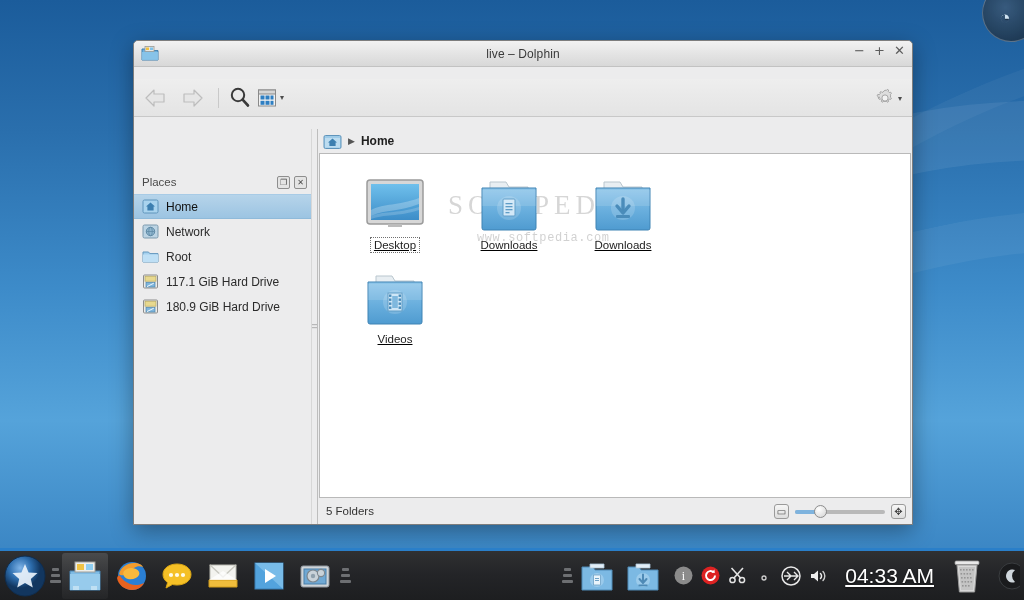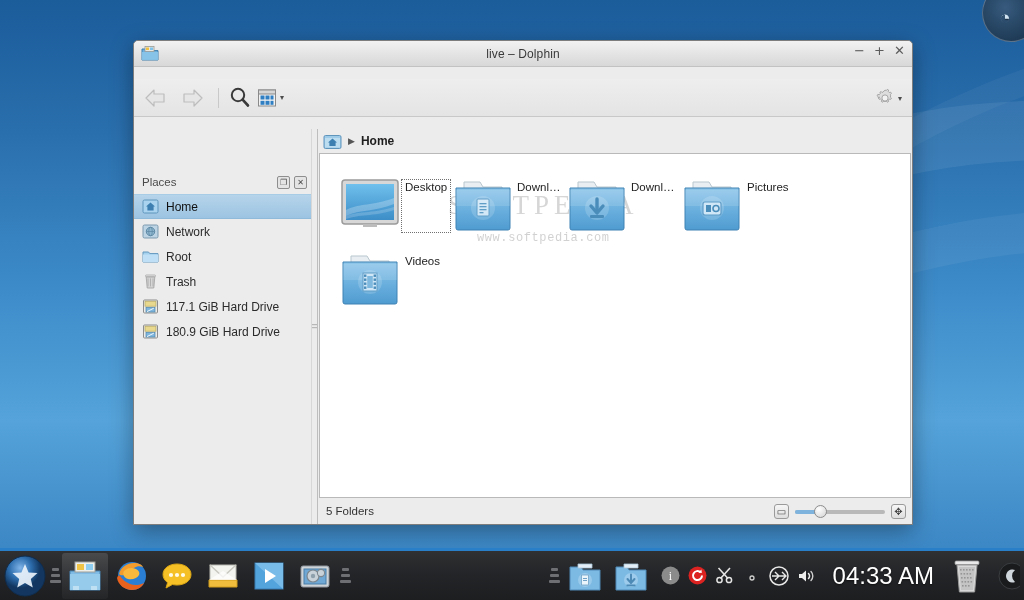--- a/index.html
+++ b/index.html
@@ -138,22 +138,22 @@
   .crumb-arrow { color: #555; font-size: 9px; margin: 0 6px 0 2px; }
   .crumb-txt { font-size: 12px; color: #1e1e1e; font-weight: bold; }
 
   #view {
     flex: 1; background: #ffffff; margin: 0 1px;
     border: 1px solid #b9b9b9; position: relative; overflow: hidden;
   }
   #grid { position: absolute; inset: 0; padding: 14px 10px 0 18px; }
   .icon-row { display: flex; }
   .fitem {
-    width: 114px; display: flex; flex-direction: row;
-    padding-top: 6px; margin-bottom: 10px;
+    width: 114px; display: flex; flex-direction: column;
+    align-items: center; padding-top: 6px; margin-bottom: 10px; text-decoration: underline;
   }
   .fthumb { width: 64px; height: 58px; display:flex; align-items:flex-end; justify-content:center; }
   .flabel {
     margin-top: 6px; font-size: 11.5px; color: #232323;
     padding: 1px 3px; max-width: 108px; text-align: center;
     white-space: nowrap; overflow: hidden; text-overflow: ellipsis;
   }
   .fitem.focused .flabel { outline: 1px dotted #707070; }
 
   #watermark {
@@ -215,22 +215,23 @@
     border-radius: 3px;
   }
   .handle { width: 14px; flex: 0 0 14px; display:flex; flex-direction:column; align-items:center; gap:3px; }
   .handle i { display:block; width:11px; height:3px; background:#6d6f72; border-radius:1px; }
   .handle i:nth-child(1){ width:7px; }
   .handle i:nth-child(2){ width:9px; }
   #spacer { flex: 1; }
   #tray { display: flex; align-items: center; gap: 5px; padding: 0 6px; }
   .tray-ico { width: 22px; height: 22px; display:flex; align-items:center; justify-content:center; }
   #clock {
-    color: #fff; font-size: 24px; padding: 0 10px; white-space: nowrap;
+    color: #fff; font-size: 21px; padding: 0 10px; white-space: nowrap;
     text-shadow: 0 1px 2px rgba(0,0,0,.6);
+    text-decoration: underline;
   }
   #trash-panel { width: 46px; flex: 0 0 46px; display:flex; align-items:center; justify-content:center; }
   #pager-right { width: 34px; flex: 0 0 34px; display:flex; align-items:center; justify-content:flex-start; }
 </style>
 </head>
 <body>
 
 <div id="desktop">
   <div class="wave" id="wave1"></div>
   <div class="wave" id="wave2"></div>
@@ -323,28 +324,20 @@
                   <line x1="4.3" y1="8.5" x2="12.7" y2="8.5" stroke="#5f8aa6" stroke-width=".8"></line>
                 </svg></span>
               <span>Network</span>
             </div>
             <div class="place">
               <span class="pico"><svg viewBox="0 0 17 17">
                   <path d="M1 4h5.5l1.3 1.6H16V14H1z" fill="#a5d0ee" stroke="#6397bd" stroke-width="1"></path>
                   <path d="M1 6.5h15V14H1z" fill="#bedff5"></path>
                 </svg></span>
               <span>Root</span>
-            </div>
-            <div class="place">
-              <span class="pico"><svg viewBox="0 0 17 17">
-                  <rect x="3.5" y="2" width="10" height="1.8" rx=".7" fill="#e6e6e6" stroke="#a0a0a0" stroke-width=".7"></rect>
-                  <path d="M4.2 4h8.6l-1 11H5.2z" fill="#d6d6d6" stroke="#a0a0a0" stroke-width=".8"></path>
-                  <path d="M6 5.4v8M8.5 5.4v8M11 5.4v8" stroke="#a6a6a6" stroke-width=".8"></path>
-                </svg></span>
-              <span>Trash</span>
             </div>
             <div class="place">
               <span class="pico"><svg viewBox="0 0 17 17">
                   <rect x="1.5" y="2" width="14" height="13" rx="1" fill="#ececea" stroke="#8d8d8d" stroke-width="1"></rect>
                   <rect x="3" y="3.2" width="11" height="5" fill="#e8d98f" stroke="#b3a55f" stroke-width=".7"></rect>
                   <rect x="4" y="9.5" width="9" height="4.5" fill="#7fb6dd" stroke="#4e86ac" stroke-width=".7"></rect>
                   <path d="M5 13.6 L11.8 10.2" stroke="#fff" stroke-width=".9"></path>
                 </svg></span>
               <span>117.1 GiB Hard Drive</span>
             </div>
@@ -441,41 +434,20 @@
                       <path d="M4 10h54v40a2 2 0 0 1-2 2H6a2 2 0 0 1-2-2z" fill="url(#fg3)" stroke="#3f83b4" stroke-width="1"></path>
                       <path d="M4 12h54v16H4z" fill="#ffffff" opacity=".12"></path>
                       <circle cx="31" cy="30" r="12" fill="#ffffff" opacity=".16"></circle>
                       <path d="M31 21v12" stroke="#4a8cba" stroke-width="3.4" stroke-linecap="round"></path>
                       <path d="M25 28 L31 35 L37 28" fill="none" stroke="#4a8cba" stroke-width="3.4" stroke-linecap="round" stroke-linejoin="round"></path>
                       <rect x="24" y="37" width="14" height="3" rx="1" fill="#4a8cba"></rect>
                     </svg>
                   </div>
                   <div class="flabel">Downloads</div>
                 </div>
-                <div class="fitem">
-                  <div class="fthumb">
-                    <svg viewBox="0 0 62 54" width="62" height="54">
-                      <defs>
-                        <linearGradient id="fg5" x1="0" y1="0" x2="0" y2="1">
-                          <stop offset="0%" stop-color="#8fc6ea"></stop>
-                          <stop offset="55%" stop-color="#68aedd"></stop>
-                          <stop offset="100%" stop-color="#4f9bd0"></stop>
-                        </linearGradient>
-                      </defs>
-                      <path d="M12 4h16l3 5h19v4H12z" fill="#e8eef2" stroke="#b9c6ce" stroke-width="1"></path>
-                      <path d="M4 10h54v40a2 2 0 0 1-2 2H6a2 2 0 0 1-2-2z" fill="url(#fg5)" stroke="#3f83b4" stroke-width="1"></path>
-                      <path d="M4 12h54v16H4z" fill="#ffffff" opacity=".12"></path>
-                      <circle cx="31" cy="30" r="12" fill="#ffffff" opacity=".16"></circle>
-                      <rect x="22" y="24" width="18" height="13" rx="2" fill="#cfe7f7" stroke="#5f9cc6" stroke-width="1.2"></rect>
-                      <rect x="25" y="27" width="5" height="7" fill="#4a8cba"></rect>
-                      <circle cx="35" cy="30.5" r="3" fill="none" stroke="#4a8cba" stroke-width="1.6"></circle>
-                    </svg>
-                  </div>
-                  <div class="flabel">Pictures</div>
-                </div>
               </div>
               <div class="icon-row">
                 <div class="fitem">
                   <div class="fthumb">
                     <svg viewBox="0 0 62 54" width="62" height="54">
                       <defs>
                         <linearGradient id="fg6" x1="0" y1="0" x2="0" y2="1">
                           <stop offset="0%" stop-color="#8fc6ea"></stop>
                           <stop offset="55%" stop-color="#68aedd"></stop>
                           <stop offset="100%" stop-color="#4f9bd0"></stop>

